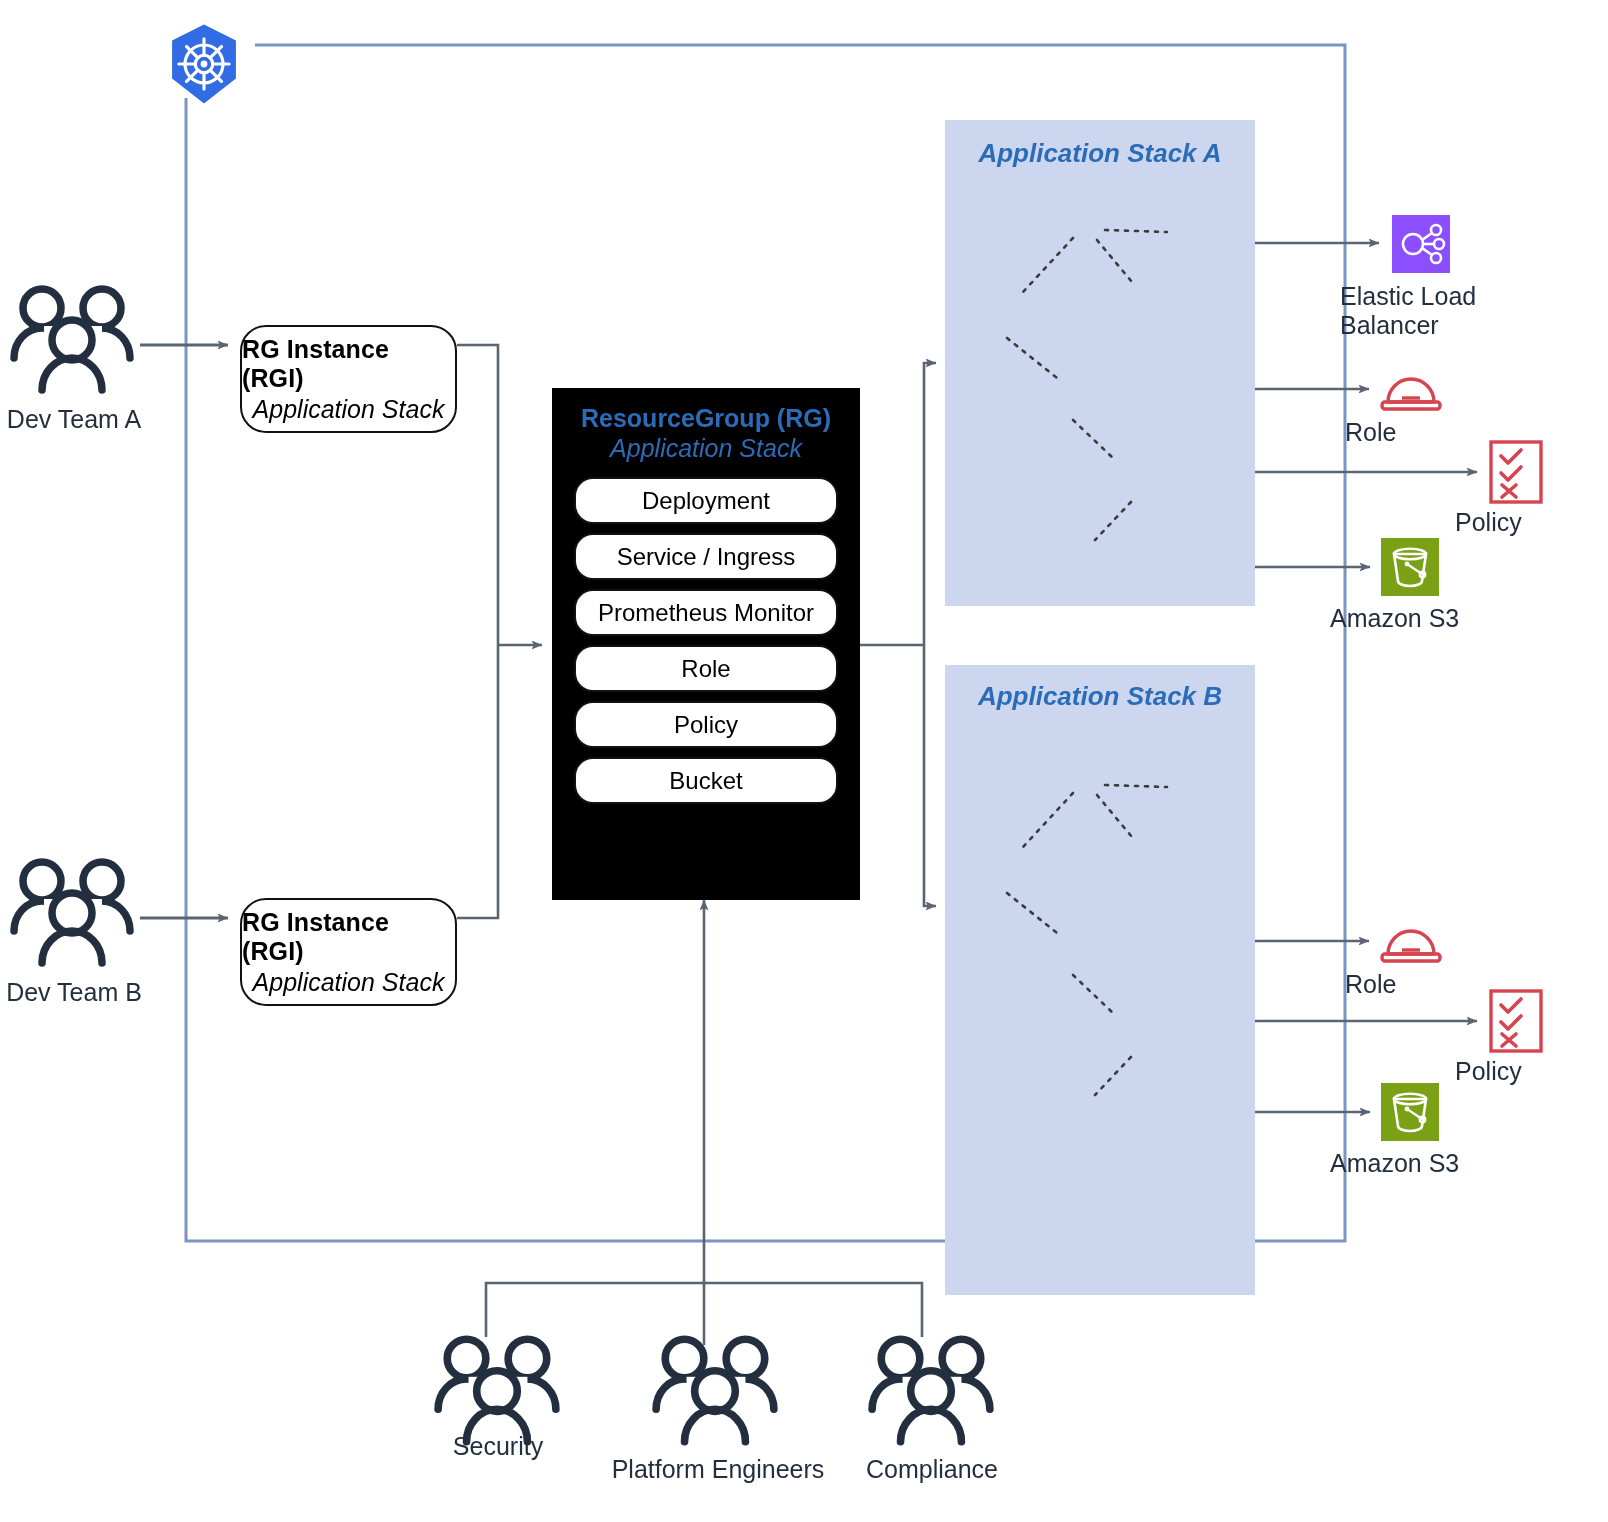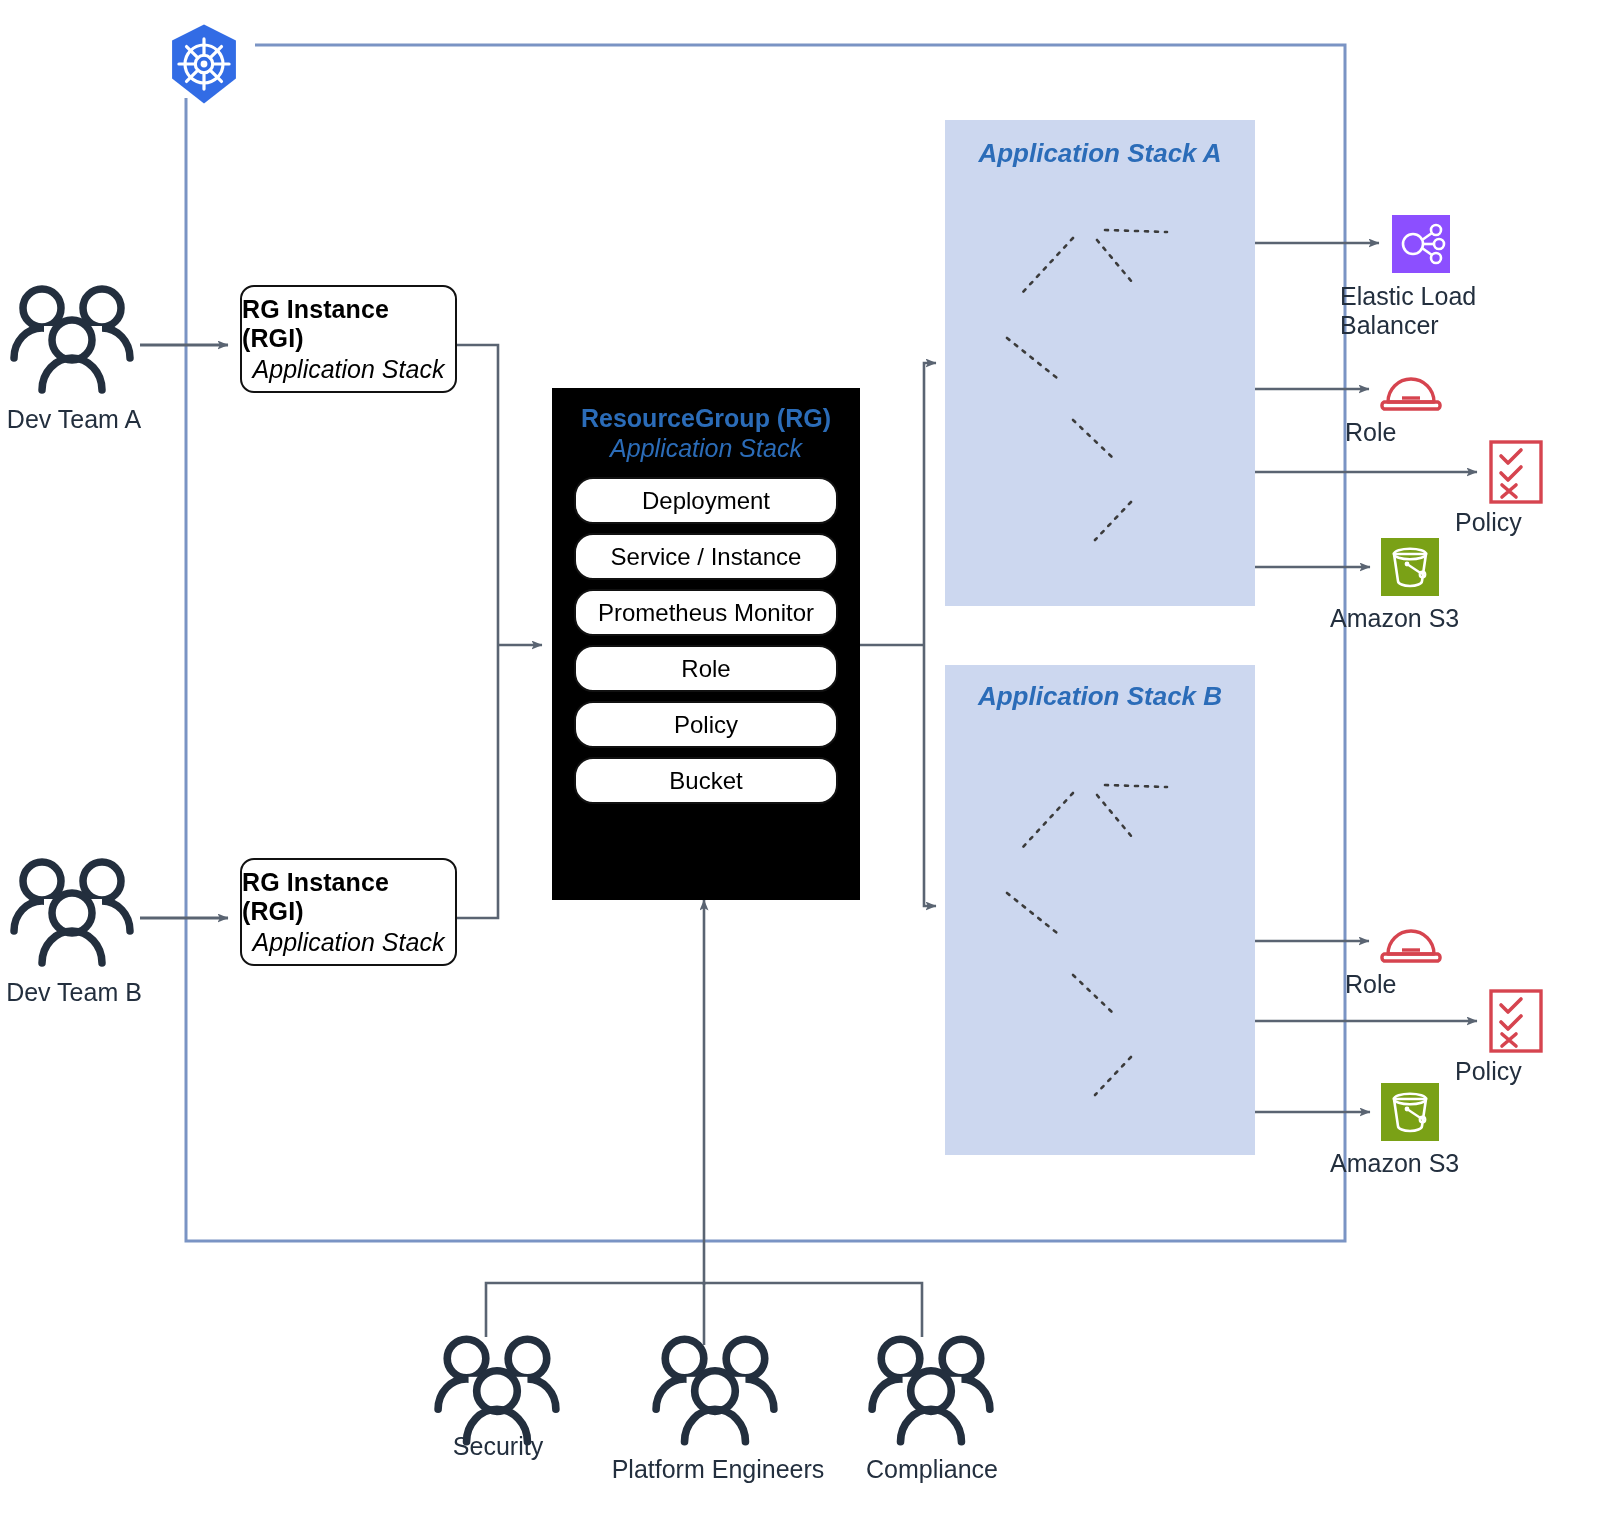--- a/index.html
+++ b/index.html
@@ -7,22 +7,22 @@
   #stage{position:relative;width:1608px;height:1522px;overflow:hidden;background:#fff;}
   #wires{position:absolute;left:0;top:0;width:1608px;height:1522px;}
 
   .node{position:absolute;box-sizing:border-box;}
 
   
   .persona{width:130px;height:112px;}
   .persona-label{position:absolute;text-align:center;color:#232f3e;font-size:25px;white-space:nowrap;}
 
   
-  .rgi-box{border:2.5px solid #111;border-radius:14px;background:#fff;
-           display:flex;flex-direction:column;align-items:center;justify-content:center;}
+  .rgi-box{border:2.5px solid #111;border-radius:26px;background:#fff;
+           display:flex;flex-direction:column;align-items:center;justify-content:center;margin-top:40px;}
   .rgi-title{font-weight:bold;font-size:25px;color:#000;letter-spacing:.1px;}
   .rgi-sub{font-style:italic;font-size:25px;color:#000;margin-top:2px;}
 
   
   .rg-panel{background:#000000;}
   .rg-head{text-align:center;margin-top:16px;}
   .rg-head .h1{font-weight:bold;font-size:25px;color:#2b6cb8;}
   .rg-head .h2{font-style:italic;font-size:25px;color:#2b6cb8;margin-top:1px;}
   .rg-item{height:43px;margin:9px 22px 0 22px;border:2.5px solid #111;border-radius:19px;
            background:#fff;display:flex;align-items:center;justify-content:center;
@@ -144,21 +144,21 @@
     <div class="rgi-sub">Application Stack</div>
   </div>
 
   <div class="node rg-panel" style="left:552px;top:388px;width:308px;height:512px;">
     <div class="rg-head">
       <div class="h1">ResourceGroup (RG)</div>
       <div class="h2">Application Stack</div>
     </div>
     <div style="margin-top:14px;">
       <div class="rg-item">Deployment</div>
-      <div class="rg-item">Service / Instance</div>
+      <div class="rg-item">Service / Ingress</div>
       <div class="rg-item">Prometheus Monitor</div>
       <div class="rg-item">Role</div>
       <div class="rg-item">Policy</div>
       <div class="rg-item">Bucket</div>
     </div>
   </div>
 
   <div class="node stack-panel" style="left:945px;top:120px;width:310px;height:486px;">
     <div class="stack-title" style="top:18px;">Application Stack A</div>
 
@@ -168,21 +168,21 @@
         <line x1="160" y1="110" x2="222" y2="112"></line>
         <line x1="152" y1="120" x2="187" y2="162"></line>
         <line x1="62" y1="218" x2="112" y2="258"></line>
         <line x1="128" y1="300" x2="168" y2="338"></line>
         <line x1="186" y1="382" x2="150" y2="420"></line>
       </g>
     </svg>
 
   </div>
 
-  <div class="node stack-panel" style="left:945px;top:665px;width:310px;height:490px;">
+  <div class="node stack-panel" style="left:945px;top:665px;width:310px;height:630px;">
     <div class="stack-title" style="top:16px;">Application Stack B</div>
 
     <svg viewBox="0 0 310 490" width="310" height="490" style="position:absolute;left:0;top:0;">
       <g stroke="#3b3b3b" stroke-width="2.6" stroke-dasharray="3 7" stroke-linecap="round" fill="none">
         <line x1="128" y1="128" x2="78" y2="182"></line>
         <line x1="160" y1="120" x2="222" y2="122"></line>
         <line x1="152" y1="130" x2="187" y2="172"></line>
         <line x1="62" y1="228" x2="112" y2="268"></line>
         <line x1="128" y1="310" x2="168" y2="348"></line>
         <line x1="186" y1="392" x2="150" y2="430"></line>

